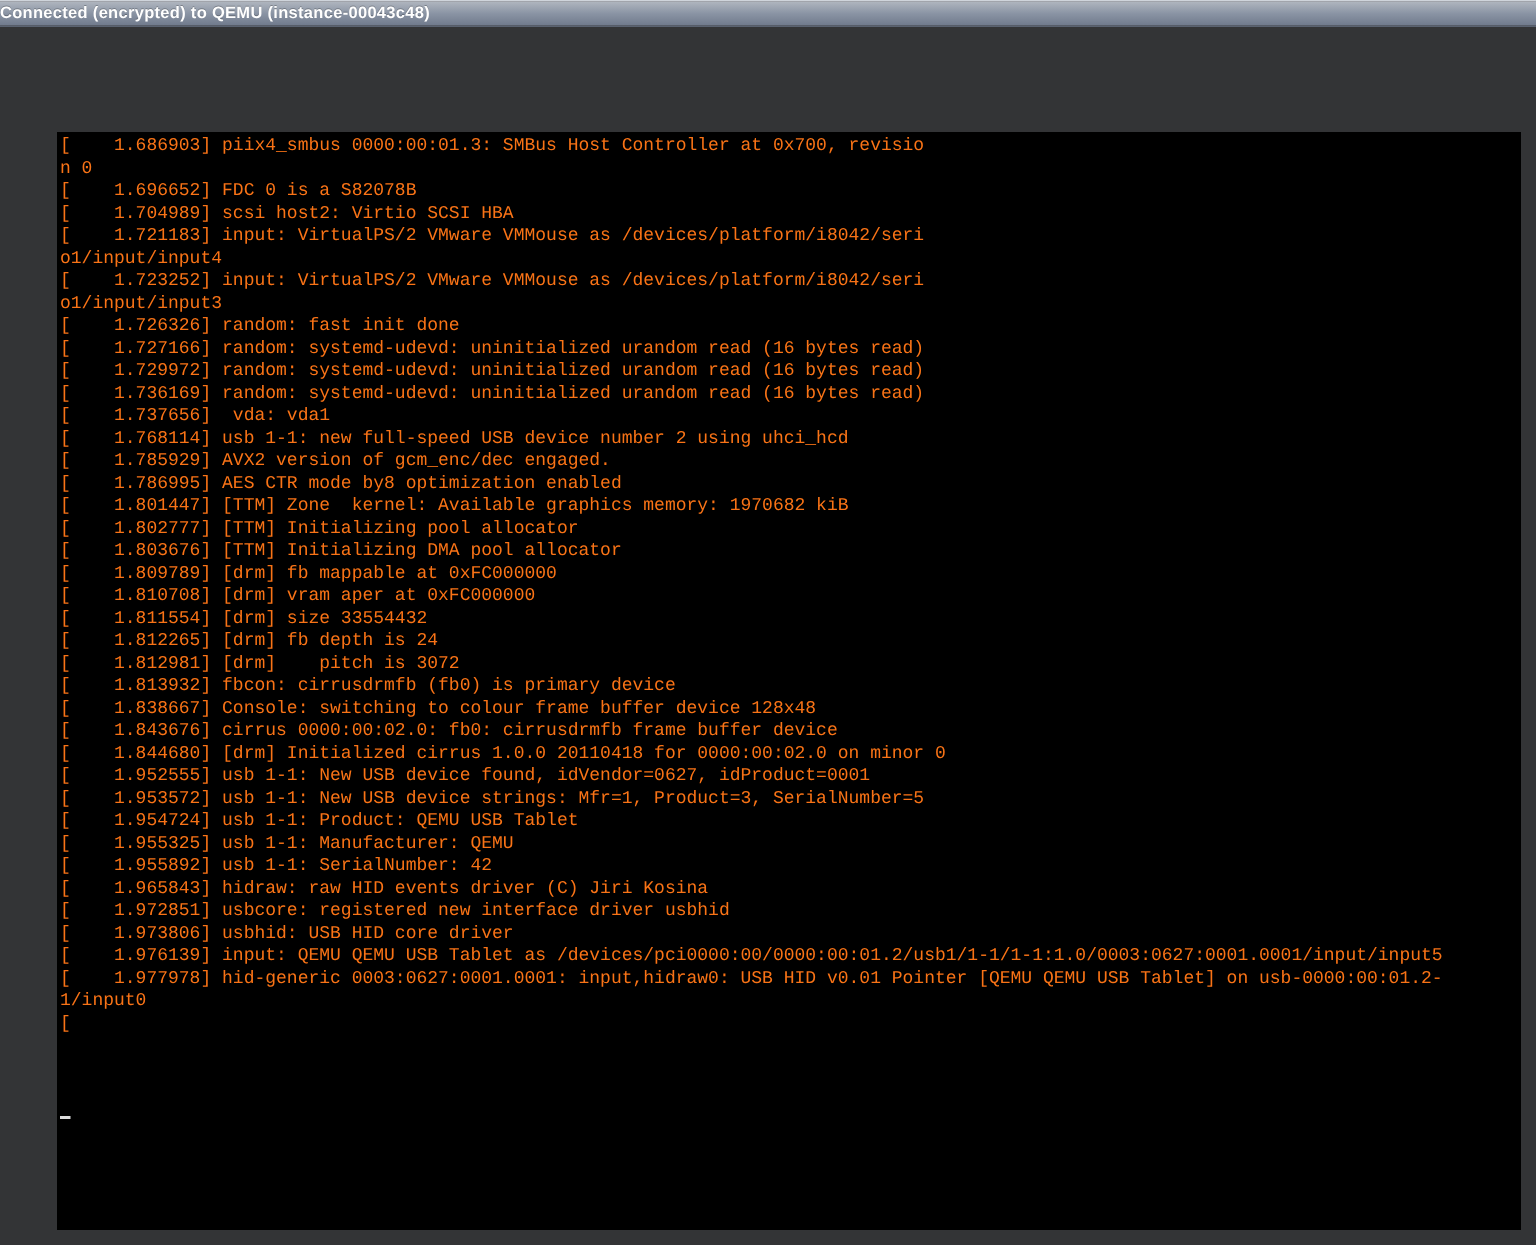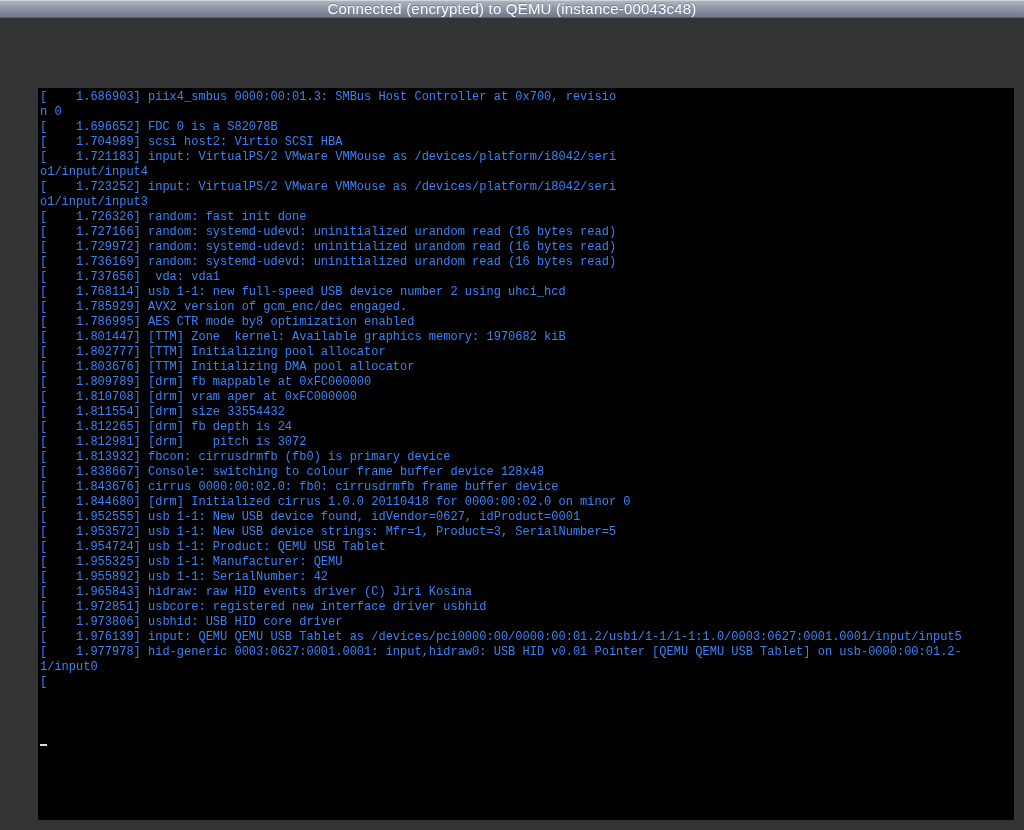--- a/index.html
+++ b/index.html
@@ -9,40 +9,40 @@
     height: 830px;
     background: #333436;
     overflow: hidden;
     font-family: "Menlo", "Consolas", "Liberation Mono", monospace;
   }
   .titlebar {
     width: 100%;
     height: 16px;
     background: linear-gradient(to bottom, #b0b6bf 0%, #8a94a4 50%, #707a8c 100%);
     color: #ffffff;
-    font-size: 15px;
-    font-weight: 400;
-    text-align: center;
+    font-size: 11px;
+    font-weight: 700;
+    text-align: left;
     line-height: 16px;
     font-family: "Helvetica Neue", Arial, sans-serif;
     border-top: 1px solid #cfd4db;
     border-bottom: 1px solid #5a6270;
     letter-spacing: 0.2px;
     text-shadow: 0 -1px 0 rgba(0,0,0,0.25);
   }
   .frame {
     position: absolute;
     left: 38px;
     top: 88px;
     right: 10px;
     bottom: 10px;
     background: #000000;
   }
   .terminal {
-    color: #3b82f6;
+    color: #f97316;
     font-size: 12px;
     line-height: 15px;
     white-space: pre;
     letter-spacing: 0px;
     padding: 2px 0 0 2px;
   }
   .terminal .line { display: block; }
   .cursor {
     display: inline-block;
     width: 7px;

